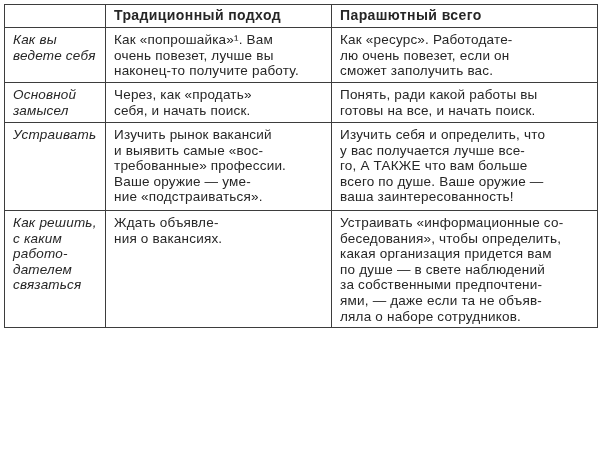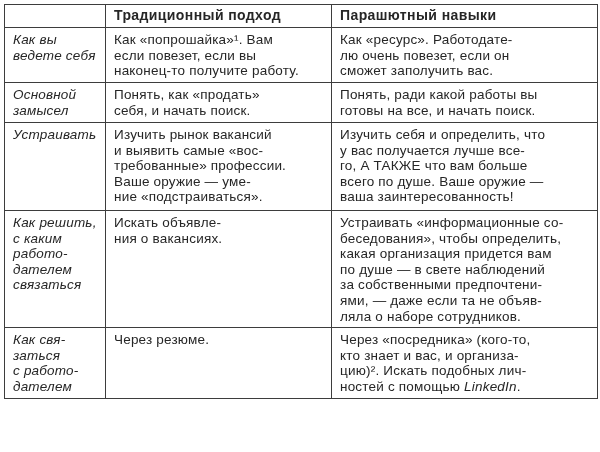--- a/index.html
+++ b/index.html
@@ -63,36 +63,36 @@
   <table class="cmp">
     <colgroup>
       <col class="c1">
       <col class="c2">
       <col class="c3">
     </colgroup>
     <tbody>
       <tr class="hr">
         <th></th>
         <th>Традиционный подход</th>
-        <th>Парашютный навыки</th>
+        <th>Парашютный всего</th>
       </tr>
       <tr class="r1">
         <td class="label">Как вы
 ведете себя</td>
         <td>Как «попрошайка»¹. Вам
-если повезет, если вы
+очень повезет, лучше вы
 наконец-то получите работу.</td>
         <td>Как «ресурс». Работодате-
 лю очень повезет, если он
 сможет заполучить вас.</td>
       </tr>
       <tr class="r2">
         <td class="label">Основной
 замысел</td>
-        <td>Понять, как «продать»
+        <td>Через, как «продать»
 себя, и начать поиск.</td>
         <td>Понять, ради какой работы вы
 готовы на все, и начать поиск.</td>
       </tr>
       <tr class="r3">
         <td class="label">Устраивать</td>
         <td>Изучить рынок вакансий
 и выявить самые «вос-
 требованные» профессии.
 Ваше оружие — уме-
@@ -102,36 +102,25 @@
 го, А ТАКЖЕ что вам больше
 всего по душе. Ваше оружие —
 ваша заинтересованность!</td>
       </tr>
       <tr class="r4">
         <td class="label">Как решить,
 с каким
 работо-
 дателем
 связаться</td>
-        <td>Искать объявле-
+        <td>Ждать объявле-
 ния о вакансиях.</td>
         <td>Устраивать «информационные со-
 беседования», чтобы определить,
 какая организация придется вам
 по душе — в свете наблюдений
 за собственными предпочтени-
 ями, — даже если та не объяв-
 ляла о наборе сотрудников.</td>
       </tr>
-      <tr class="r5">
-        <td class="label">Как свя-
-заться
-с работо-
-дателем</td>
-        <td>Через резюме.</td>
-        <td><span>Через «посредника» (кого-то,
-кто знает и вас, и организа-
-цию)². Искать подобных лич-
-ностей с помощью </span><span class="brand-italic">LinkedIn</span><span>.</span></td>
-      </tr>
     </tbody>
   </table>
 </div>
 
 </body></html>

